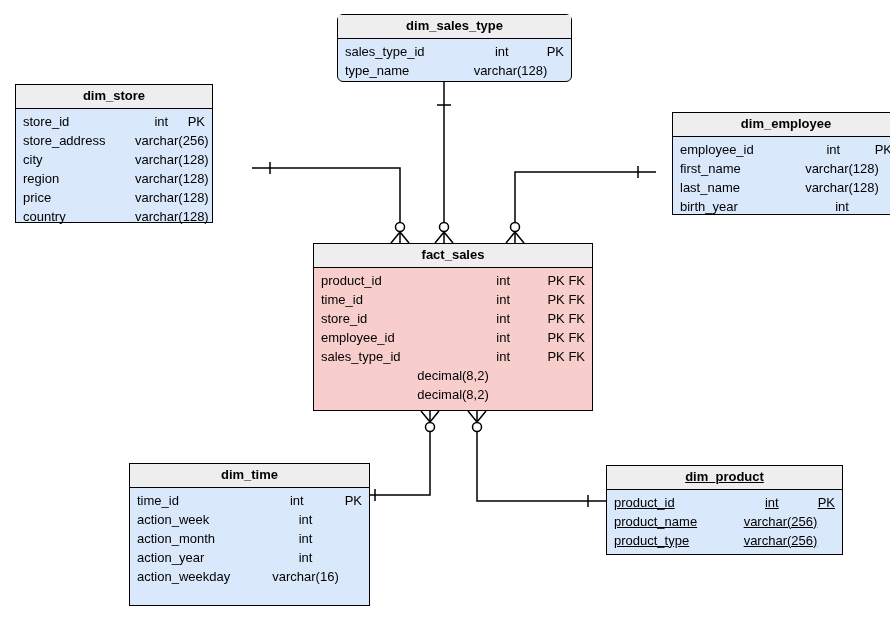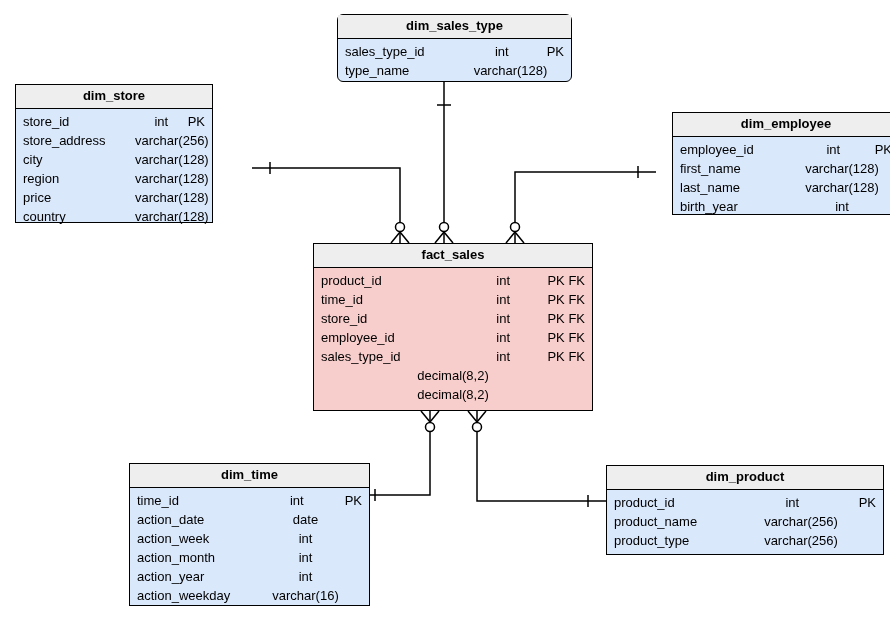--- a/index.html
+++ b/index.html
@@ -35,21 +35,21 @@
   .fname{width:112px;flex:0 0 auto;}
   .fact .fname{width:138px;}
   .ftype{flex:1 1 auto;text-align:center;}
   .fkey{flex:0 0 auto;}
   
   #t-dim_sales_type{left:337px;top:14px;width:235px;height:68px;border-radius:6px;}
   #t-dim_store{left:15px;top:84px;width:198px;height:139px;}
   #t-dim_employee{left:656px;top:112px;width:228px;height:103px;margin-left:16px;}
   #t-fact_sales{left:313px;top:243px;width:280px;height:168px;}
   #t-dim_time{left:115px;top:463px;width:241px;height:143px;margin-left:14px;}
-  #t-dim_product{left:606px;top:465px;width:278px;height:90px;}
+  #t-dim_product{left:606px;top:465px;width:237px;height:90px;text-decoration:underline;}
 </style>
 </head>
 <body>
 
 <div class="canvas">
 
   <svg class="connectors" viewBox="0 0 890 635" fill="none" stroke="#000000" stroke-width="1.5">
 
     <g>
       <path d="M252,168 H400 V243"></path>
@@ -206,25 +206,20 @@
 
   <div class="etable" id="t-dim_time">
     <span class="t-title">dim_time</span>
     <div class="t-body">
         <div class="row">
           <span class="fname">time_id</span>
           <span class="ftype">int</span>
           <span class="fkey">PK</span>
         </div>
         <div class="row">
-          <span class="fname">action_date</span>
-          <span class="ftype">date</span>
-          <span class="fkey"></span>
-        </div>
-        <div class="row">
           <span class="fname">action_week</span>
           <span class="ftype">int</span>
           <span class="fkey"></span>
         </div>
         <div class="row">
           <span class="fname">action_month</span>
           <span class="ftype">int</span>
           <span class="fkey"></span>
         </div>
         <div class="row">

